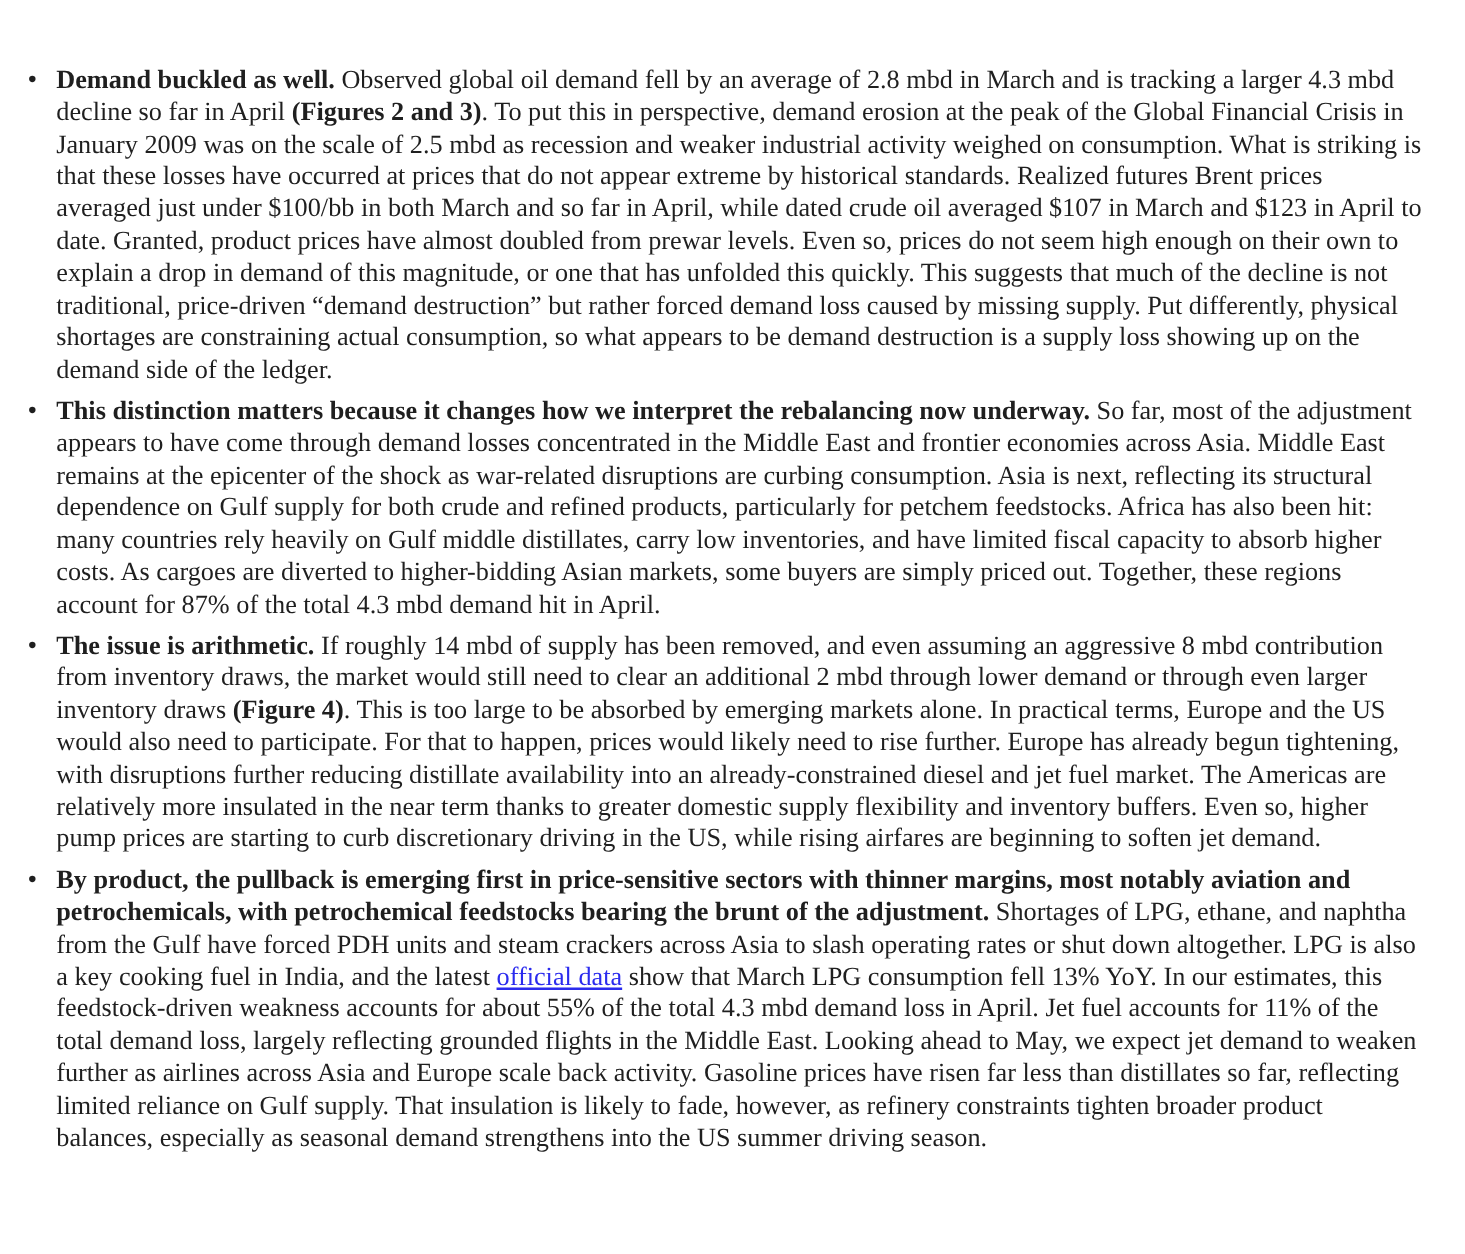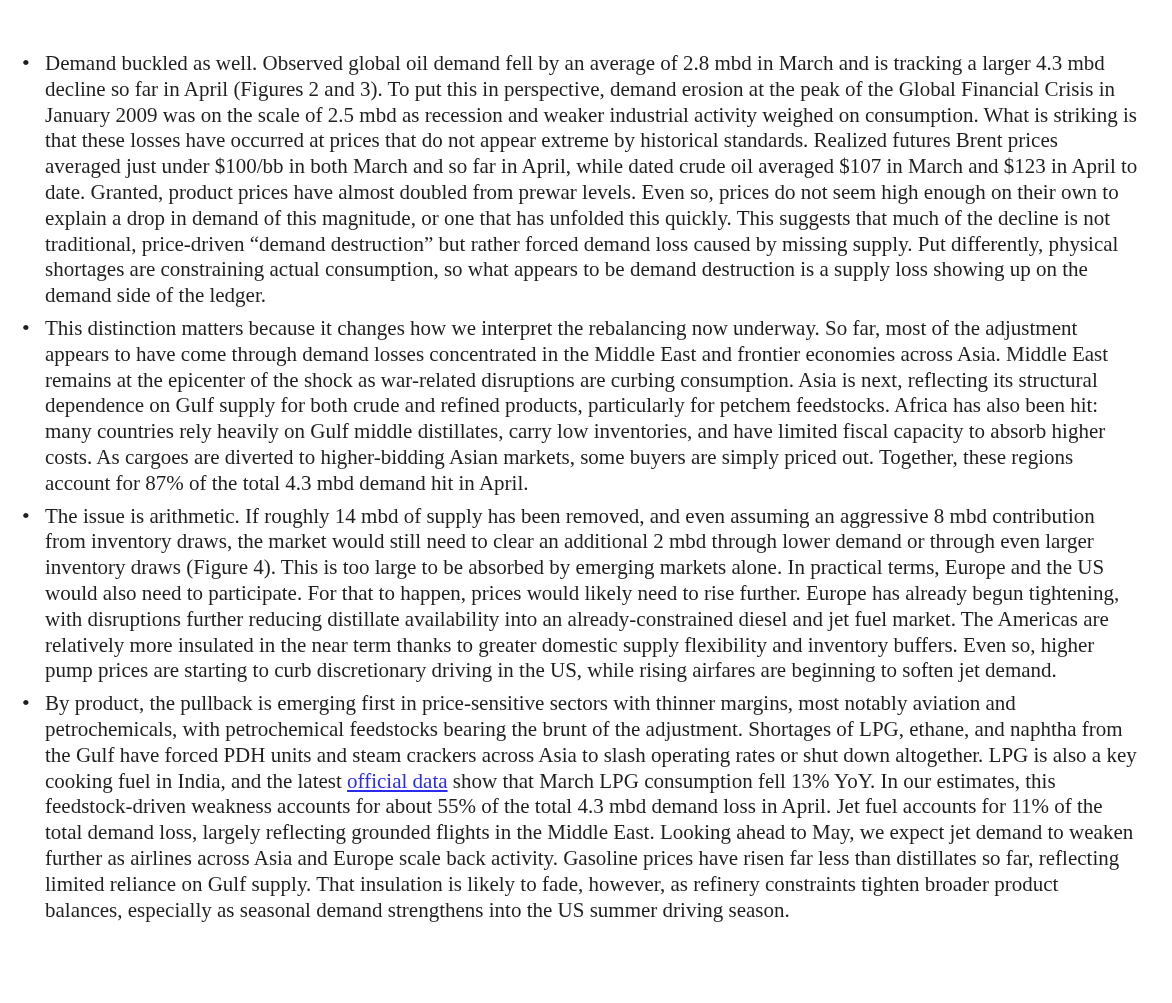--- a/index.html
+++ b/index.html
@@ -37,21 +37,21 @@
     margin-bottom: 7px;
     text-align: left;
   }
   .marker {
     position: absolute;
     left: 1px;
     top: -1px;
     font-size: 22px;
   }
   .bold {
-    font-weight: normal;
+    font-weight: bold;
   }
   a.text-link {
     color: var(--link-color);
     cursor: pointer;
   }
 </style>
 </head>
 <body>
 
 <div class="page">

